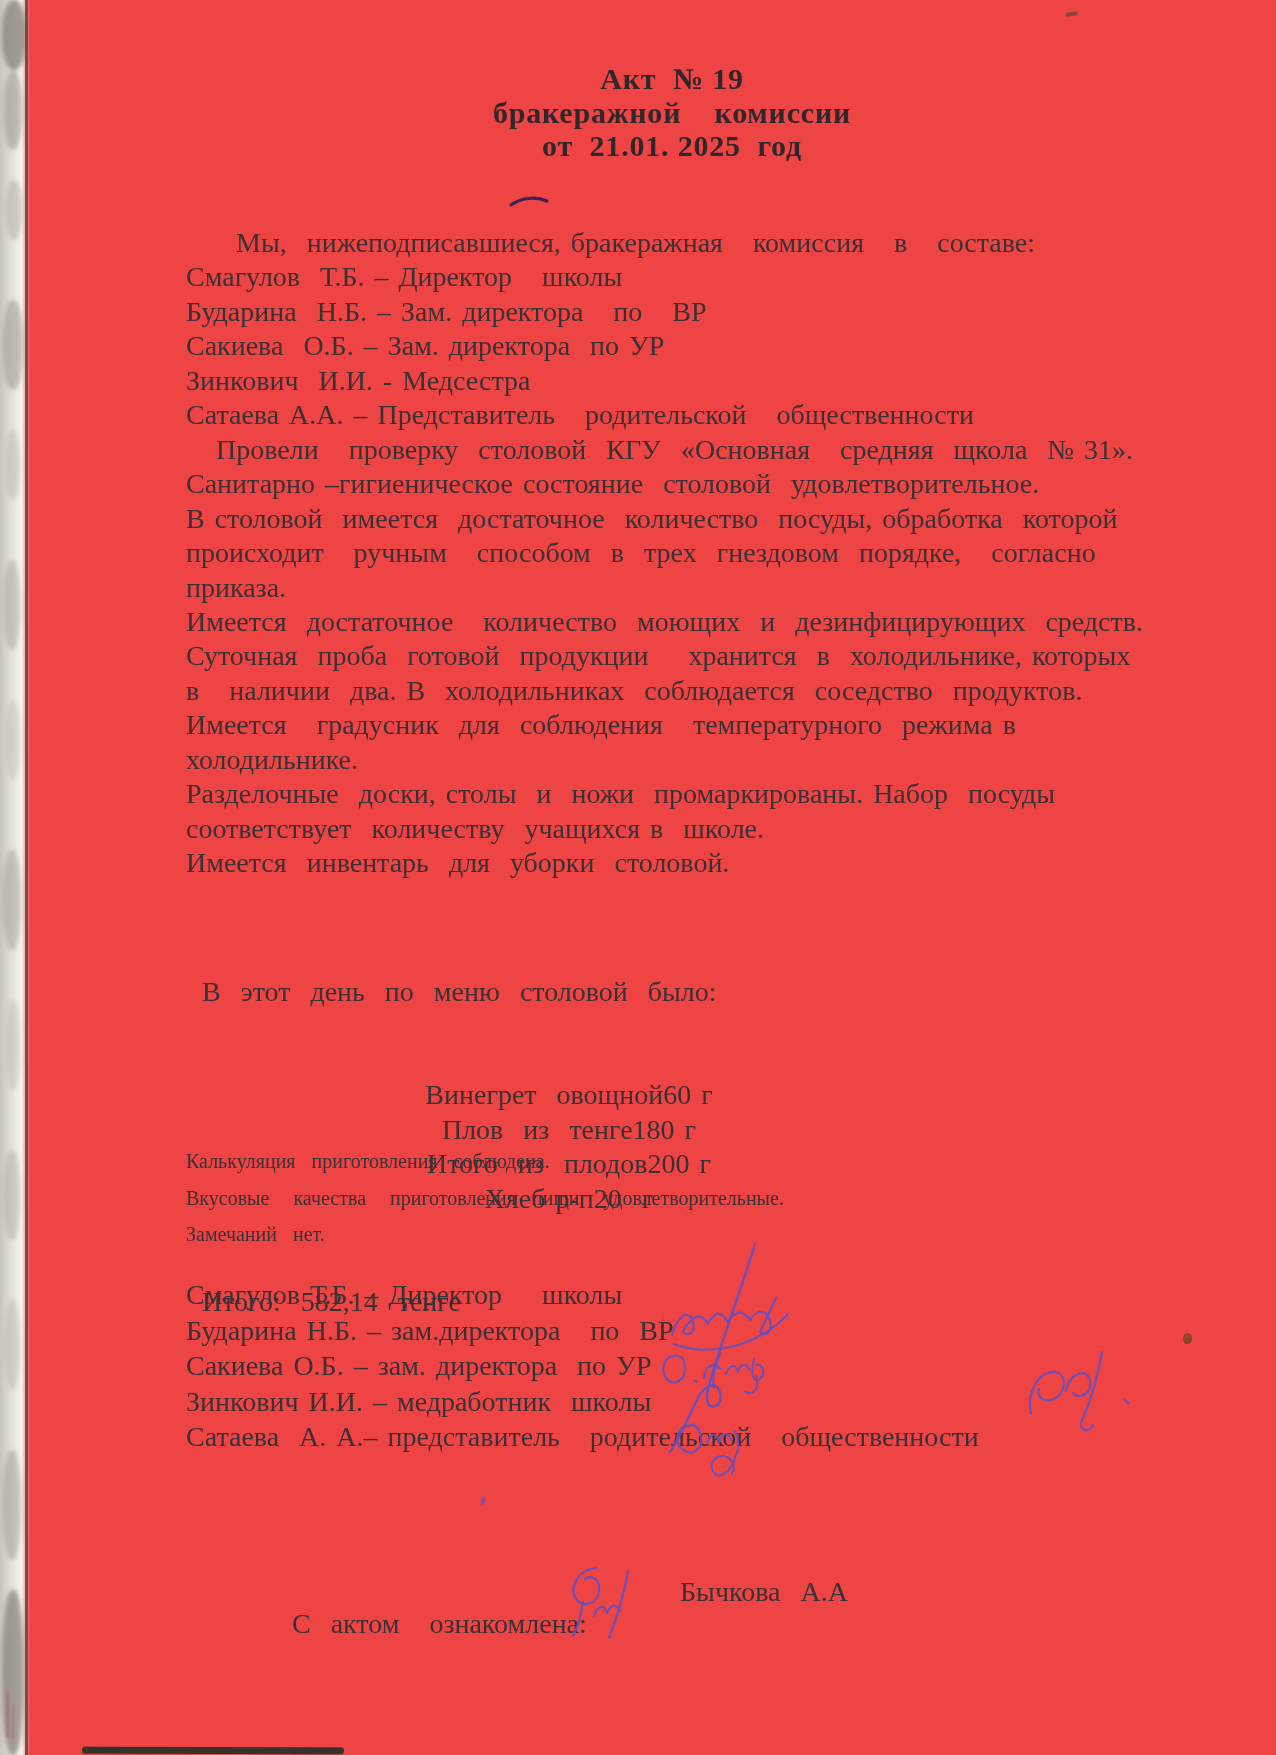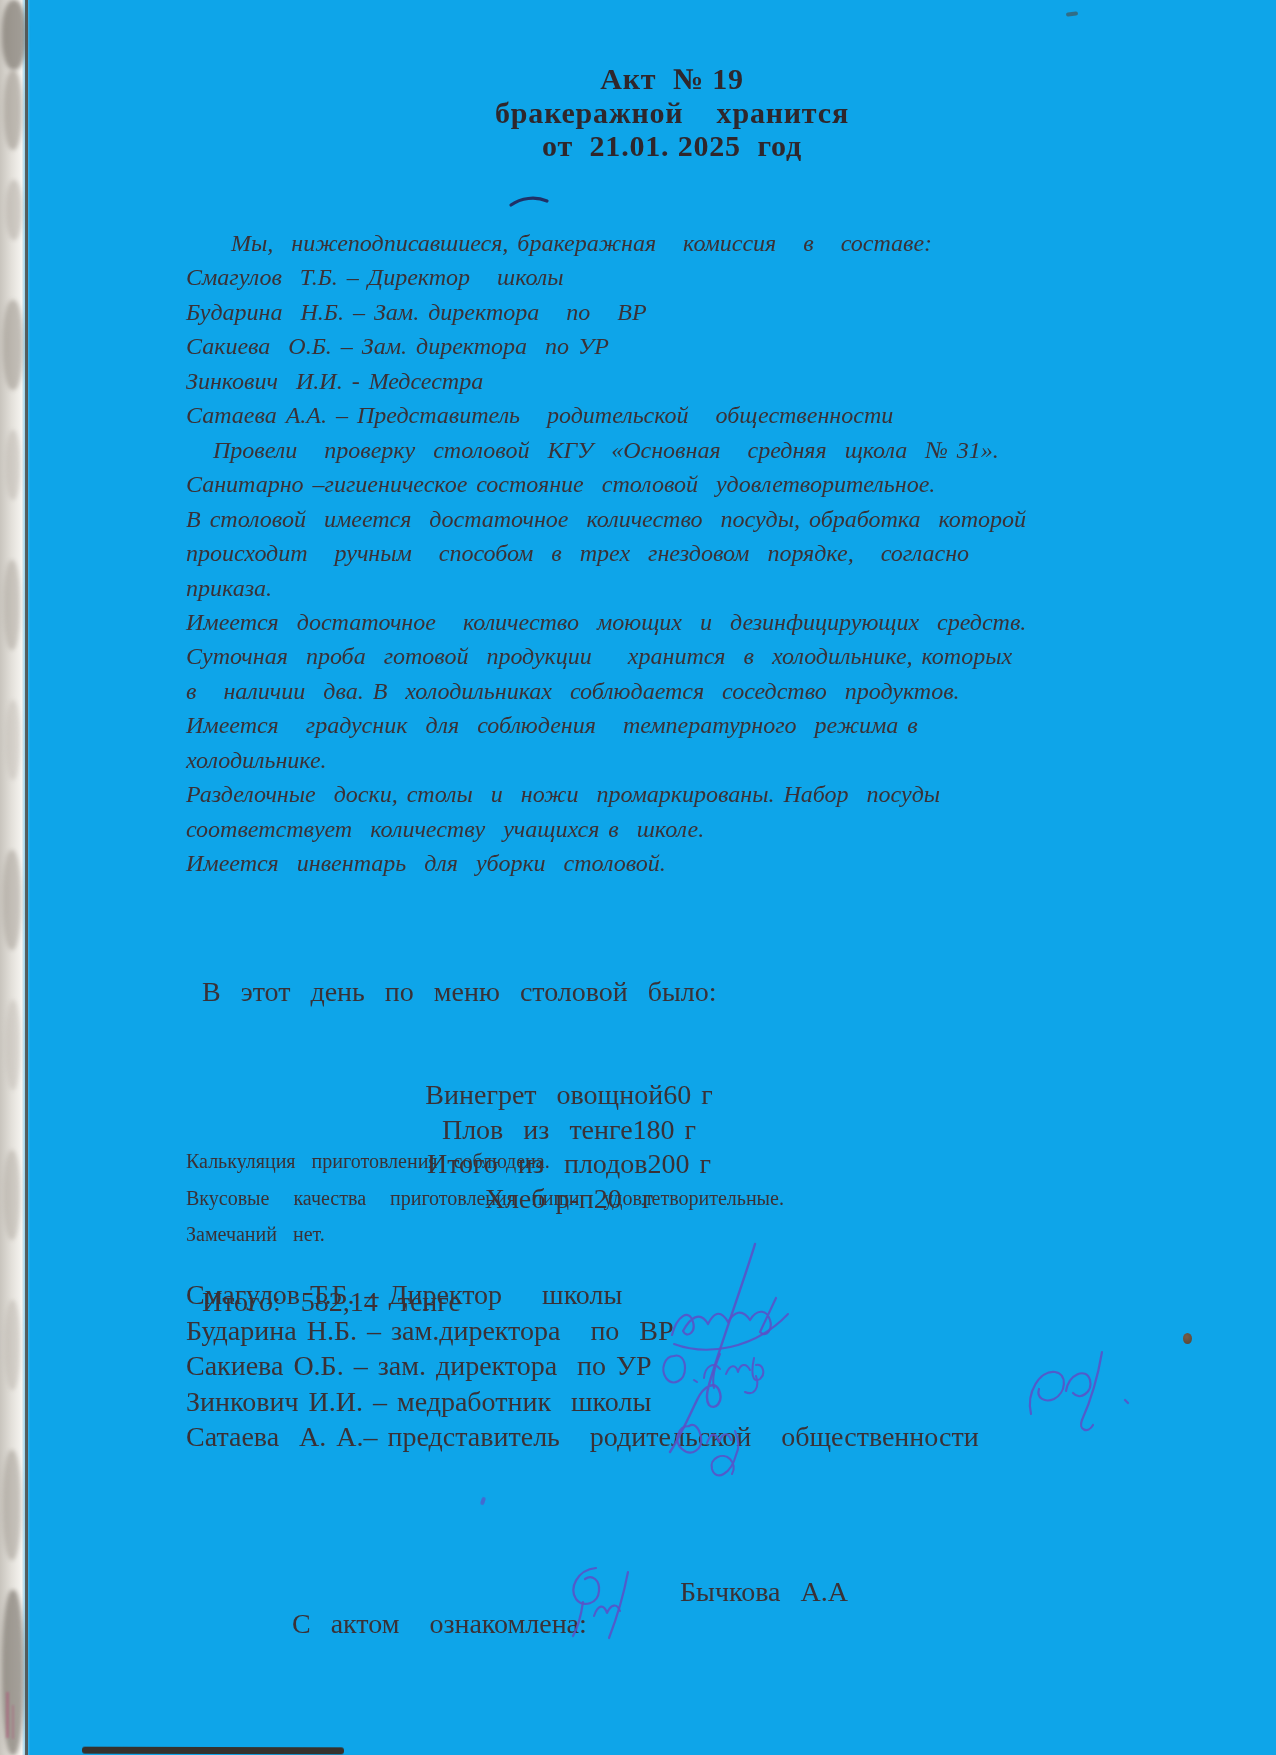--- a/index.html
+++ b/index.html
@@ -1,19 +1,19 @@
 <!DOCTYPE html>
 <html><head>
 <meta charset="utf-8">
 <style>
   html,body{margin:0;padding:0;background:#8a8a8a;}
   .page{
     position:relative;
     width:1276px;height:1755px;
-    background:#0ea5e9;
+    background:#ef4444;
     overflow:hidden;
     font-family:"Liberation Serif","DejaVu Serif",serif;
     color:#3a3136;
   }
   
   .edge-strip{
     position:absolute;left:0;top:0;bottom:0;width:30px;
     background:linear-gradient(90deg,#c9c5be 0%,#e3e0da 38%,#f6f4f0 72%,rgba(255,255,255,0) 100%);
   }
   .edge-line{
@@ -38,21 +38,21 @@
     position:absolute;left:481px;top:1497px;width:4px;height:8px;
     background:#5b51c6;border-radius:2px;transform:rotate(18deg);opacity:.7;filter:blur(.4px);
   }
   
   .tblock{position:absolute;white-space:pre;}
   .title-block{
     left:186px;top:62px;width:972px;
     text-align:center;font-weight:bold;font-size:30px;line-height:33.5px;
     letter-spacing:.8px;color:#2f272c;
   }
-  .intro-block{left:186px;top:226px;font-size:24px;line-height:34.45px;word-spacing:3px;font-style:italic;}
+  .intro-block{left:186px;top:226px;font-size:28px;line-height:34.45px;word-spacing:3px;}
   .menu-block{left:202px;top:906px;width:734px;font-size:28px;line-height:34.45px;word-spacing:3px;}
   .menu-row{display:flex;justify-content:center;white-space:pre;}
   .conclusion-block{left:186px;top:1143px;font-size:20px;line-height:36.5px;word-spacing:3px;}
   .signatures-block{left:186px;top:1277px;font-size:28px;line-height:35.5px;word-spacing:3px;}
   .ack-line{left:252px;top:1576px;font-size:28px;word-spacing:3px;}
   .ack-name{position:absolute;left:428px;top:0;white-space:pre;}
   .line{white-space:pre;}
   
   .sig{position:absolute;overflow:visible;}
   .sig path{fill:none;stroke:#5b51c6;stroke-linecap:round;stroke-linejoin:round;opacity:.88;}
@@ -78,21 +78,21 @@
   <div class="blot" style="left:3px;top:1450px;width:18px;height:110px;background:#968f86;opacity:.45;"></div>
   <div class="blot" style="left:2px;top:1590px;width:22px;height:165px;background:#7b756d;opacity:.65;"></div>
   <div class="edge-line"></div>
   <div class="pink-scratch" style="left:6px;top:1692px;width:3px;height:46px;opacity:.5;"></div>
   <div class="pink-scratch" style="left:12px;top:1705px;width:2px;height:34px;opacity:.4;"></div>
   <div class="bottom-sliver"></div>
   <div class="speck-top"></div>
   <div class="speck-brown"></div>
   <div class="ink-dot"></div>
 
-  <div class="tblock title-block"><div class="line">Акт  № 19</div><div class="line">бракеражной    хранится</div><div class="line">от  21.01. 2025  год</div></div>
+  <div class="tblock title-block"><div class="line">Акт  № 19</div><div class="line">бракеражной    комиссии</div><div class="line">от  21.01. 2025  год</div></div>
 
   <svg class="sig pen-mark" style="left:508px;top:194px;" width="44" height="16" viewBox="0 0 44 16">
     <path d="M3,11 C13,4 27,2 39,7" stroke-width="3.2"></path>
   </svg>
 
   <div class="tblock intro-block"><div class="line">     Мы,  нижеподписавшиеся, бракеражная   комиссия   в   составе:</div><div class="line">Смагулов  Т.Б. – Директор   школы</div><div class="line">Бударина  Н.Б. – Зам. директора   по   ВР</div><div class="line">Сакиева  О.Б. – Зам. директора  по УР</div><div class="line">Зинкович  И.И. - Медсестра</div><div class="line">Сатаева А.А. – Представитель   родительской   общественности</div><div class="line">   Провели   проверку  столовой  КГУ  «Основная   средняя  щкола  № 31».</div><div class="line">Санитарно –гигиеническое состояние  столовой  удовлетворительное.</div><div class="line">В столовой  имеется  достаточное  количество  посуды, обработка  которой</div><div class="line">происходит   ручным   способом  в  трех  гнездовом  порядке,   согласно</div><div class="line">приказа.</div><div class="line">Имеется  достаточное   количество  моющих  и  дезинфицирующих  средств.</div><div class="line">Суточная  проба  готовой  продукции    хранится  в  холодильнике, которых</div><div class="line">в   наличии  два. В  холодильниках  соблюдается  соседство  продуктов.</div><div class="line">Имеется   градусник  для  соблюдения   температурного  режима в</div><div class="line">холодильнике.</div><div class="line">Разделочные  доски, столы  и  ножи  промаркированы. Набор  посуды</div><div class="line">соответствует  количеству  учащихся в  школе.</div><div class="line">Имеется  инвентарь  для  уборки  столовой.</div></div>
 
   <div class="tblock menu-block">
     <div class="line">В  этот  день  по  меню  столовой  было:</div>
     <div><div class="menu-row">

